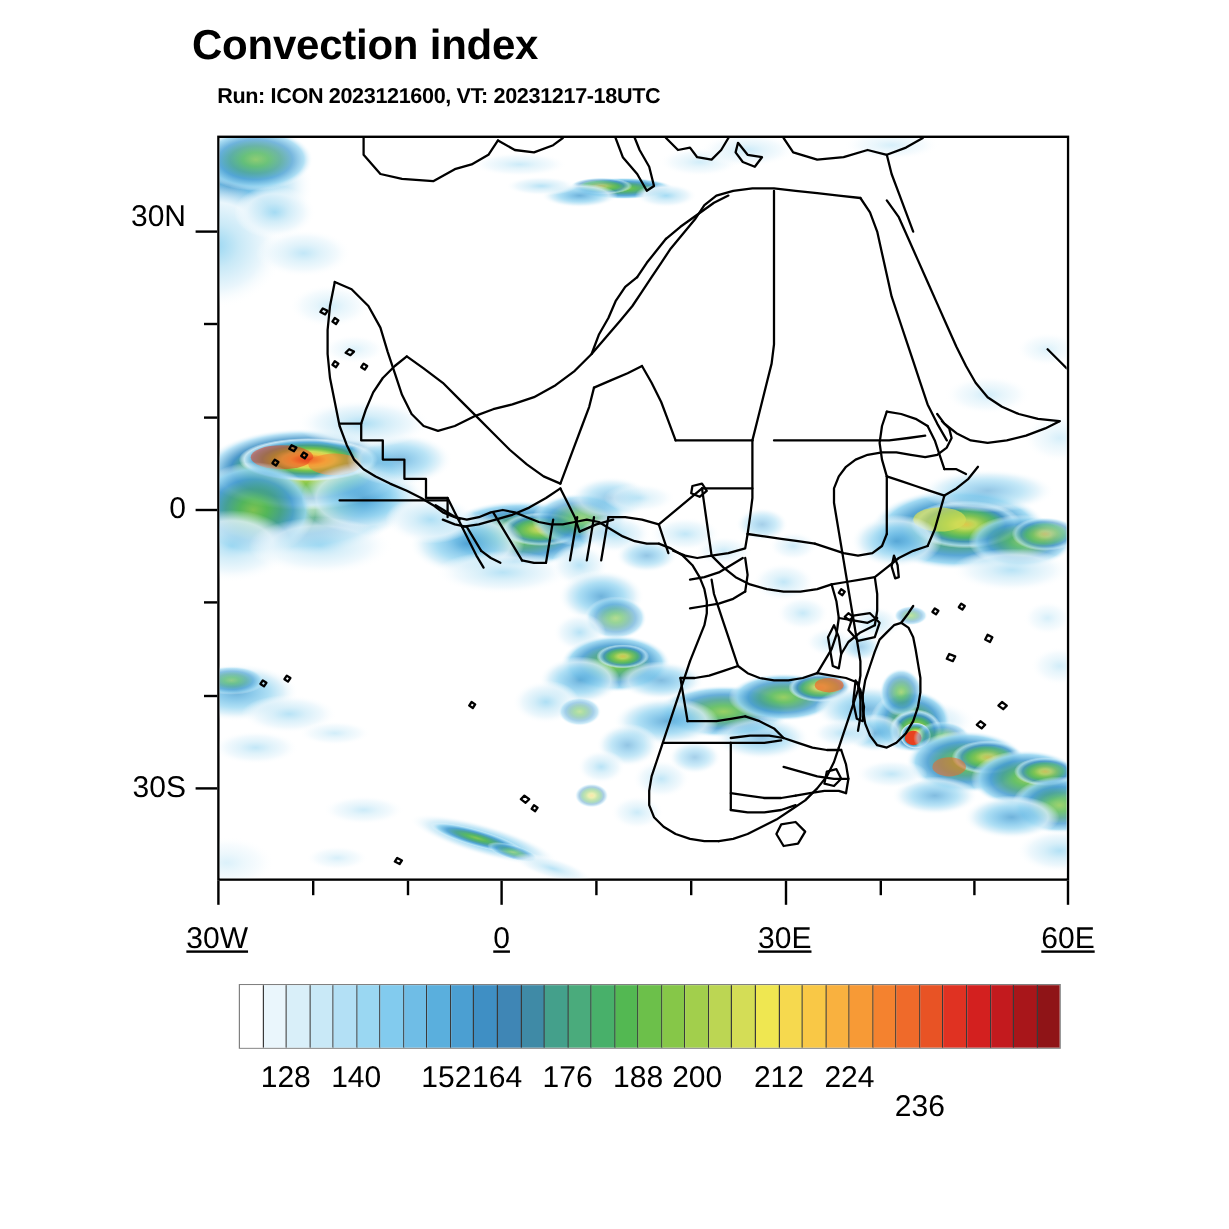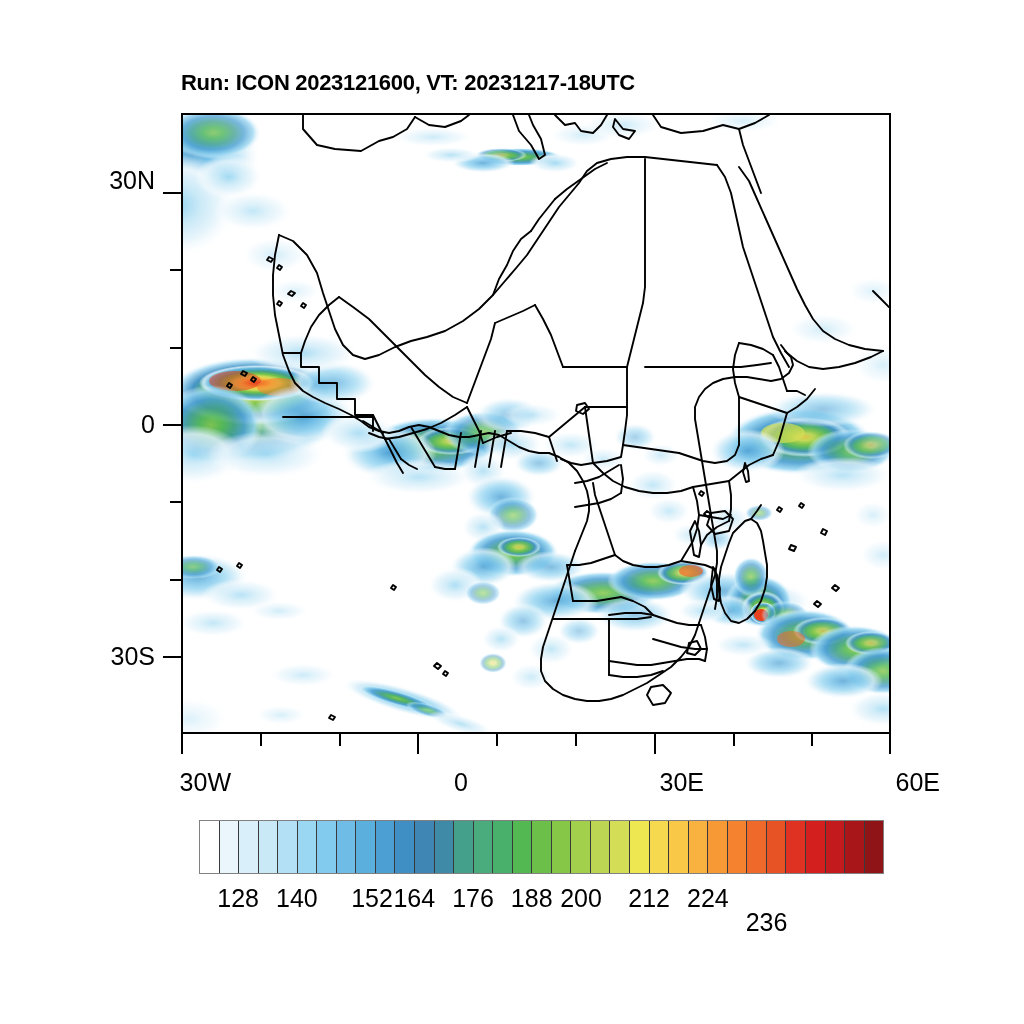--- a/index.html
+++ b/index.html
@@ -4,50 +4,51 @@
 <style>
   html,body{margin:0;padding:0;background:#ffffff;}
   body{width:1024px;height:1024px;position:relative;overflow:hidden;
        font-family:"Liberation Sans",sans-serif;color:#000;}
 
   #page{position:absolute;inset:0;}
 
   
   .title{position:absolute;left:160px;top:18px;font-size:35px;font-weight:bold;
          letter-spacing:-0.2px;white-space:nowrap;}
-  .subtitle{position:absolute;left:181px;top:70px;font-size:22px;font-weight:bold;
+  .subtitle{position:absolute;left:181px;top:70px;font-size:18px;font-weight:bold;
             letter-spacing:-0.3px;white-space:nowrap;}
 
   
   #mapframe{position:absolute;left:181px;top:113px;width:710px;height:621px;
             border:2px solid #000;box-sizing:border-box;background:#fff;overflow:hidden;}
   #mapclip{position:absolute;inset:0;overflow:hidden;}
   #mapsvg{position:absolute;left:0;top:0;width:706px;height:617px;display:block;}
 
   
   .tick{position:absolute;background:#000;}
   .tk-b{width:2px;}
   .tk-l{height:2px;}
 
   .lab{position:absolute;font-size:25px;font-weight:normal;white-space:nowrap;}
   .lab-y{text-align:right;}
-  .lab-x{text-align:right;}
+  .lab-x{text-align:center;text-decoration:underline;}
 
   
   #cbar{position:absolute;left:199px;top:820px;width:685px;height:54px;
         display:flex;box-sizing:border-box;border:1px solid #808080;}
   #cbar .cell{flex:1 1 0;height:100%;border-right:1px solid #3a3a3a;box-sizing:border-box;}
   #cbar .cell:last-child{border-right:none;}
   .cblab{position:absolute;font-size:25px;text-align:center;white-space:nowrap;}
 </style>
 </head>
 <body>
 
 <div id="page">
 
+  <div class="title">Convection index</div>
   <div class="subtitle">Run: ICON 2023121600,  VT: 20231217-18UTC</div>
 
   <div id="mapframe">
     <div id="mapclip">
       <svg id="mapsvg" viewBox="0 0 706 617" preserveAspectRatio="none">
         <defs>
 
           <radialGradient id="gHot" cx="50%" cy="50%" r="50%">
             <stop offset="0%" stop-color="#e8411f"></stop>
             <stop offset="14%" stop-color="#f4822f"></stop>

